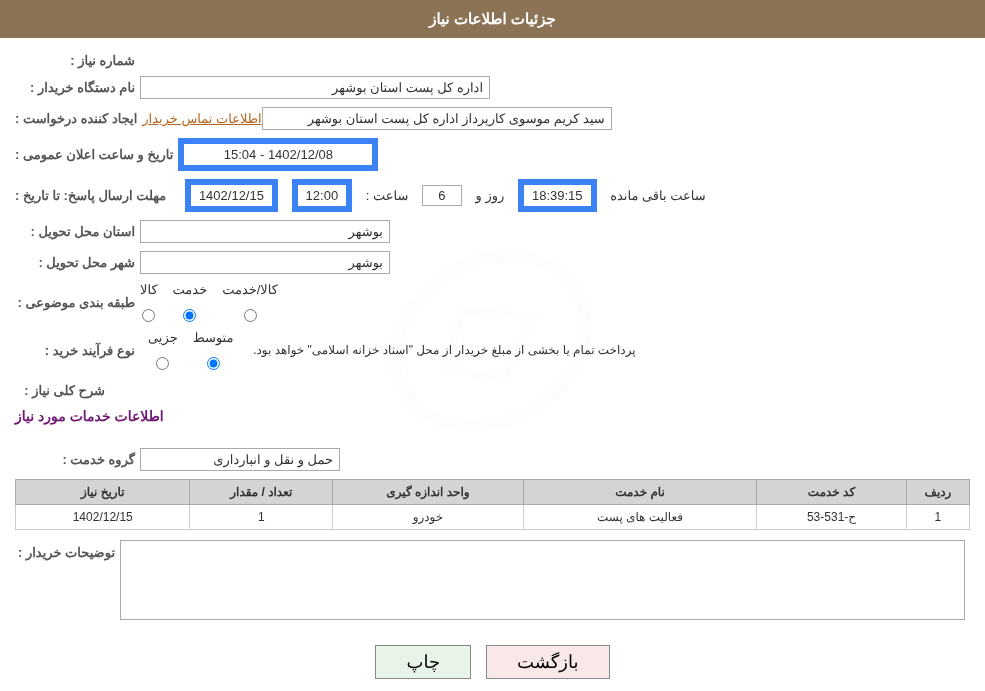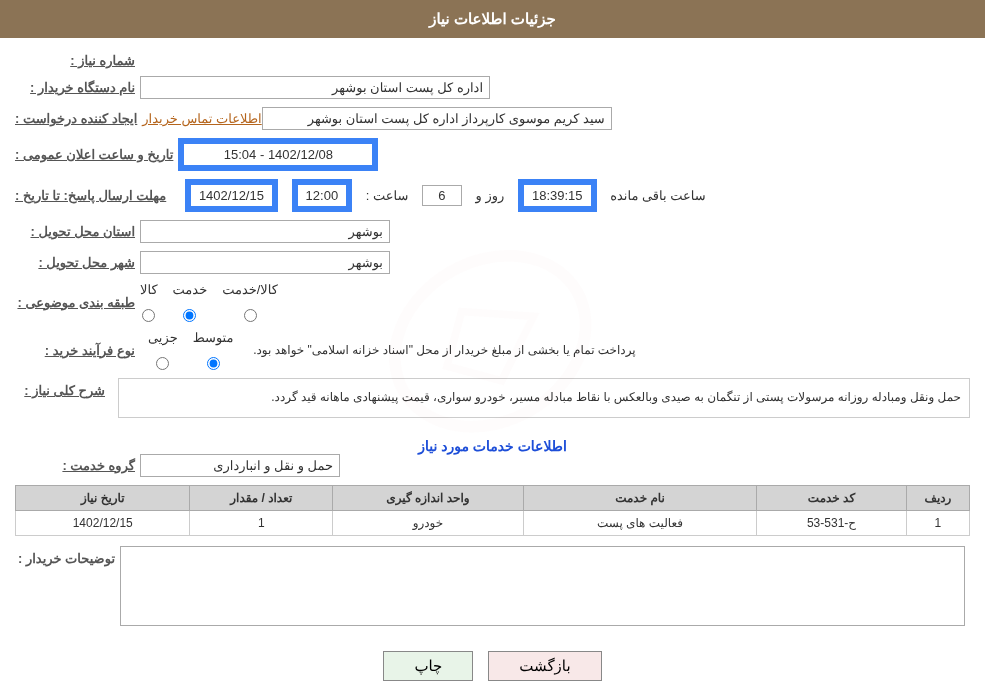--- a/index.html
+++ b/index.html
@@ -34,21 +34,20 @@
       margin-bottom: 8px;
       justify-content: flex-end;
     }
     .field-label {
       color: #555;
       font-weight: bold;
       white-space: nowrap;
       margin-right: 5px;
       min-width: 120px;
       text-align: right;
-      text-decoration: underline;
     }
     .field-value {
       border: 1px solid #aaa;
       padding: 3px 6px;
       background: #fff;
       min-width: 200px;
       text-align: right;
       display: inline-block;
     }
     .field-value-wide {
@@ -103,23 +102,23 @@
       padding: 8px;
       margin-bottom: 10px;
       text-align: right;
       font-size: 12px;
       line-height: 1.8;
       direction: rtl;
     }
     .section-title {
       font-weight: bold;
       font-size: 14px;
-      color: #1d4ed8;
-      margin-bottom: 0;
-      text-align: center;
+      color: #701a75;
+      margin-bottom: 24px;
+      text-align: left;
     }
     .services-section {
       margin-bottom: 10px;
     }
     .service-field-row {
       display: flex;
       align-items: center;
       margin-bottom: 8px;
       justify-content: flex-end;
     }
@@ -168,21 +167,21 @@
       justify-content: center;
       gap: 15px;
       margin-top: 15px;
       padding: 10px;
     }
     .btn {
       padding: 5px 30px;
       border: 1px solid #aaa;
       cursor: pointer;
       font-family: Tahoma, Arial, sans-serif;
-      font-size: 15px;
+      font-size: 18px;
     }
     .btn-print {
       background: #e8f4e8;
       border-color: #888;
     }
     .btn-back {
       background: #f8e8e8;
       border-color: #888;
     }
     .watermark {
@@ -295,21 +294,20 @@
         <div class="radio-item">
           <span>جزیی</span>
           <input type="radio" name="process" style="">
         </div>
       </div>
       <div class="field-label">نوع فرآیند خرید :</div>
     </div>
 
     <div style="margin-bottom:10px;">
       <div style="display:flex; align-items:flex-start; justify-content:flex-end; gap:8px;">
-        <div class="description-box" style="flex:1;">حمل  ونقل ومبادله روزانه مرسولات پستی از تنگمان به صیدی    وبالعکس با نقاط مبادله مسیر، خودرو سواری، قیمت پیشنهادی ماهانه قید گردد.</div>
         <div class="field-label" style="padding-top:5px; min-width:90px;">شرح کلی نیاز :</div>
       </div>
     </div>
 
     <div class="services-section">
       <div class="section-title">اطلاعات خدمات مورد نیاز</div>
 
       <div class="service-field-row">
         <div class="field-value">حمل و نقل و انبارداری</div>
         <div class="field-label">گروه خدمت :</div>

